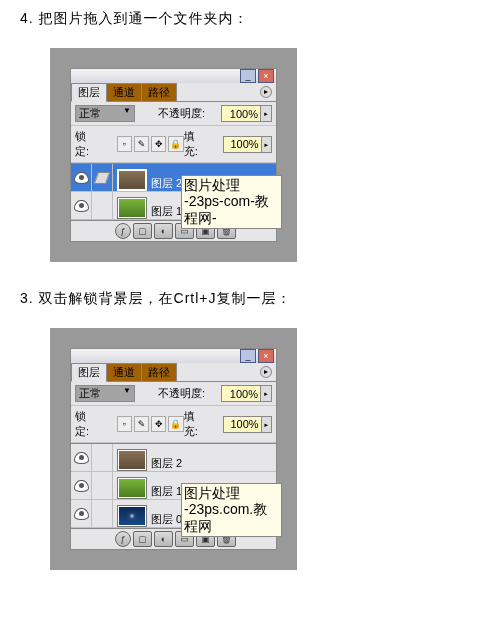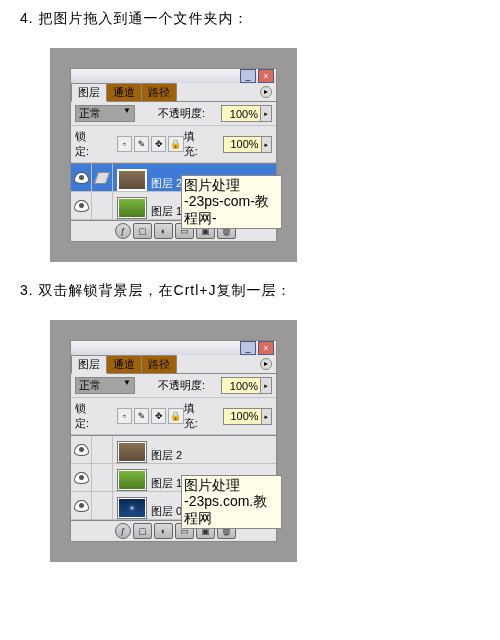--- a/index.html
+++ b/index.html
@@ -114,21 +114,21 @@
       <div class="fic">▣</div>
       <div class="fic">🗑</div>
       <div class="tooltip">
         <span>图片处理</span><br>
         <span>-23ps-com-教程网-</span>
       </div>
     </div>
   </div>
 </div>
 
-<div class="step" style="margin-top:20px">3. 双击解锁背景层，在Crtl+J复制一层：</div>
+<div class="step" style="margin-top:28px">3. 双击解锁背景层，在Crtl+J复制一层：</div>
 
 <div class="panel-wrap">
   <div class="panel">
     <div class="titlebar">
       <div class="tbox tmin">_</div>
       <div class="tbox tclose">×</div>
     </div>
     <div class="tabs">
       <div class="tab active">图层</div>
       <div class="tab">通道</div>

